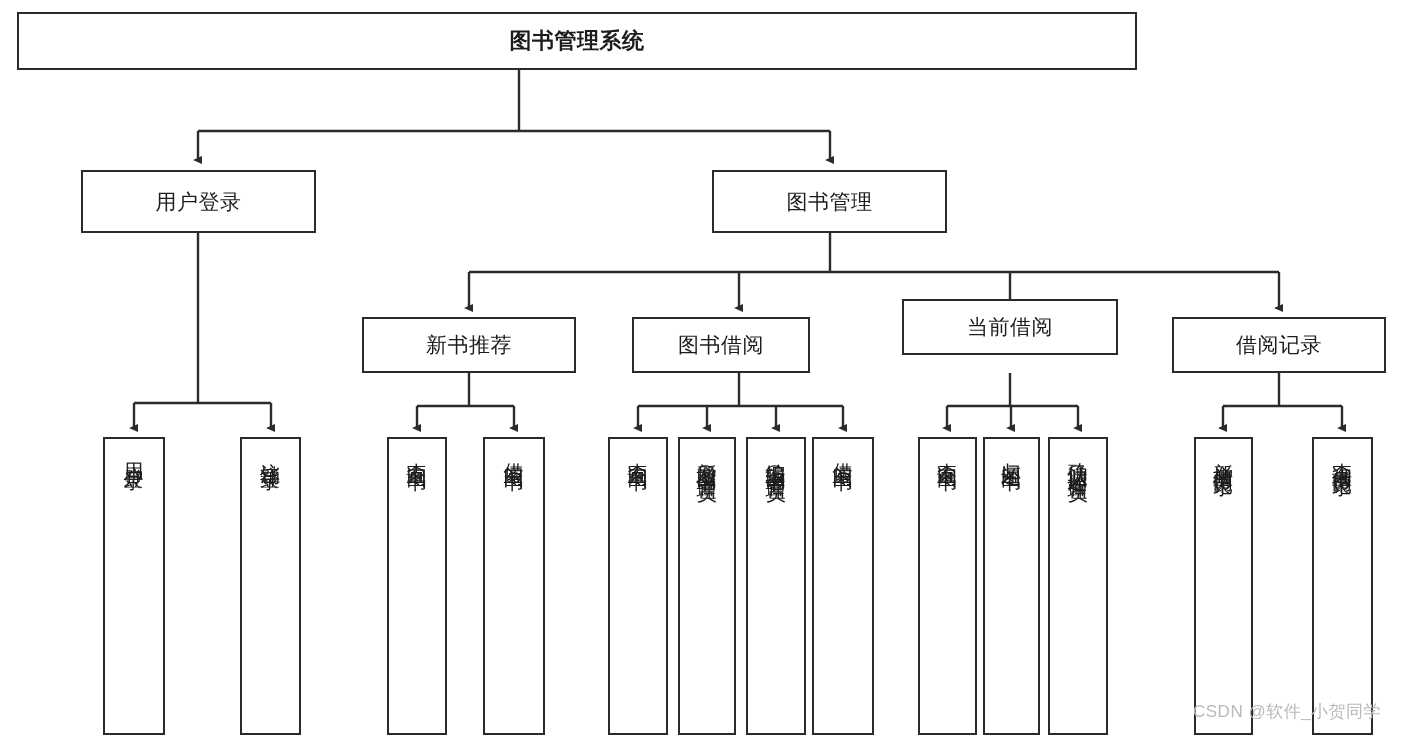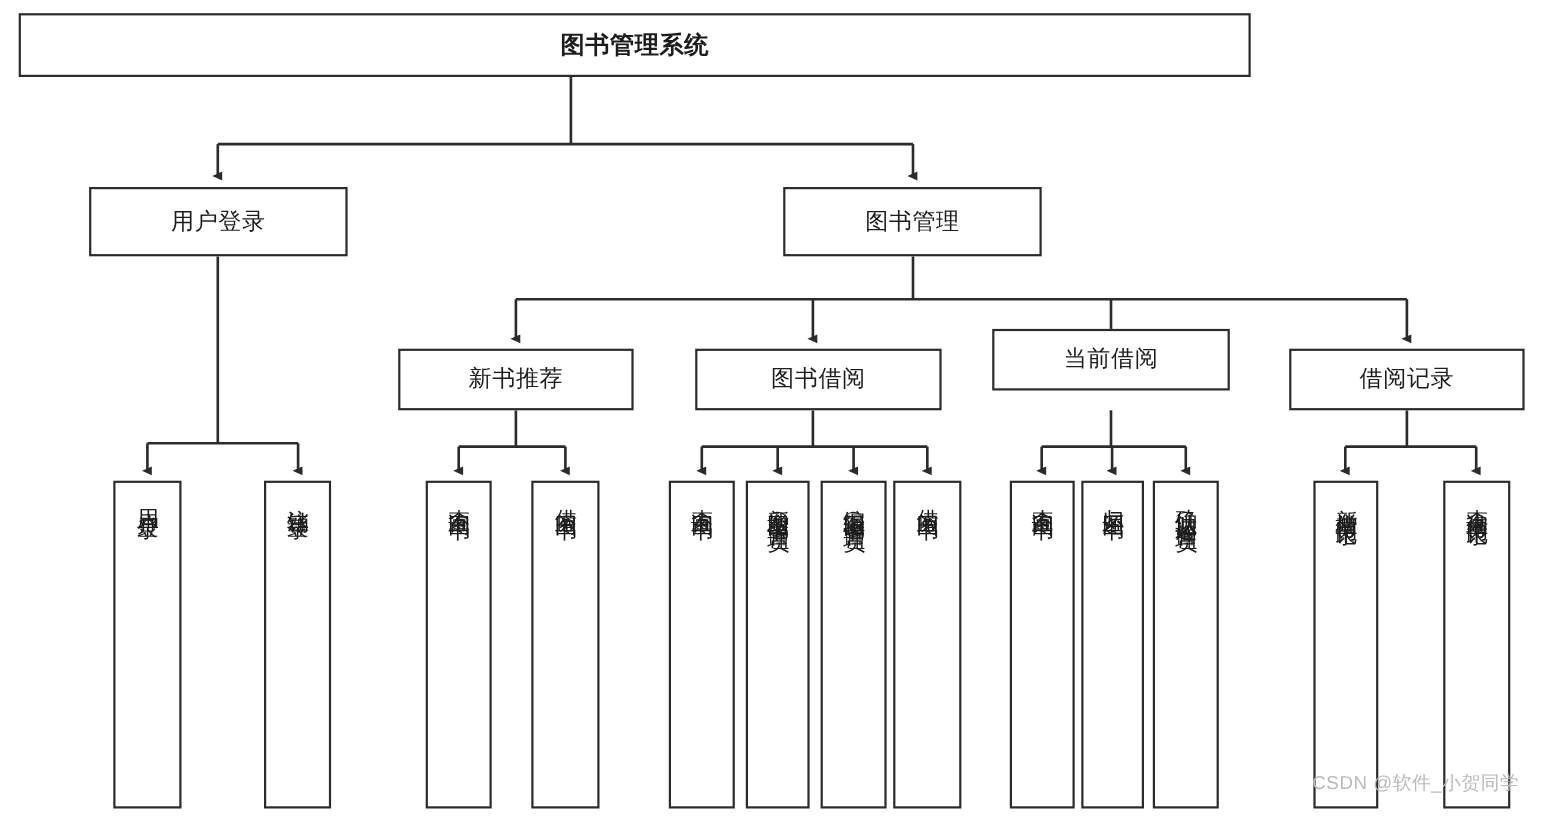--- a/index.html
+++ b/index.html
@@ -130,21 +130,21 @@
   <div class="node level2" style="left:81px; top:170px; width:235px; height:63px;">
     <span class="node-label">用户登录</span>
   </div>
   <div class="node level2" style="left:712px; top:170px; width:235px; height:63px;">
     <span class="node-label">图书管理</span>
   </div>
 
   <div class="node level3" style="left:362px; top:317px; width:214px; height:56px;">
     <span class="node-label">新书推荐</span>
   </div>
-  <div class="node level3" style="left:632px; top:317px; width:224px; height:56px;">
+  <div class="node level3" style="left:632px; top:317px; width:178px; height:56px;">
     <span class="node-label">图书借阅</span>
   </div>
   <div class="node level3" style="left:902px; top:299px; width:216px; height:56px;">
     <span class="node-label">当前借阅</span>
   </div>
   <div class="node level3" style="left:1172px; top:317px; width:214px; height:56px;align-items:center;">
     <span class="node-label">借阅记录</span>
   </div>
 
   <div class="node leaf" style="left:103px; top:437px; width:62px; height:298px;">

